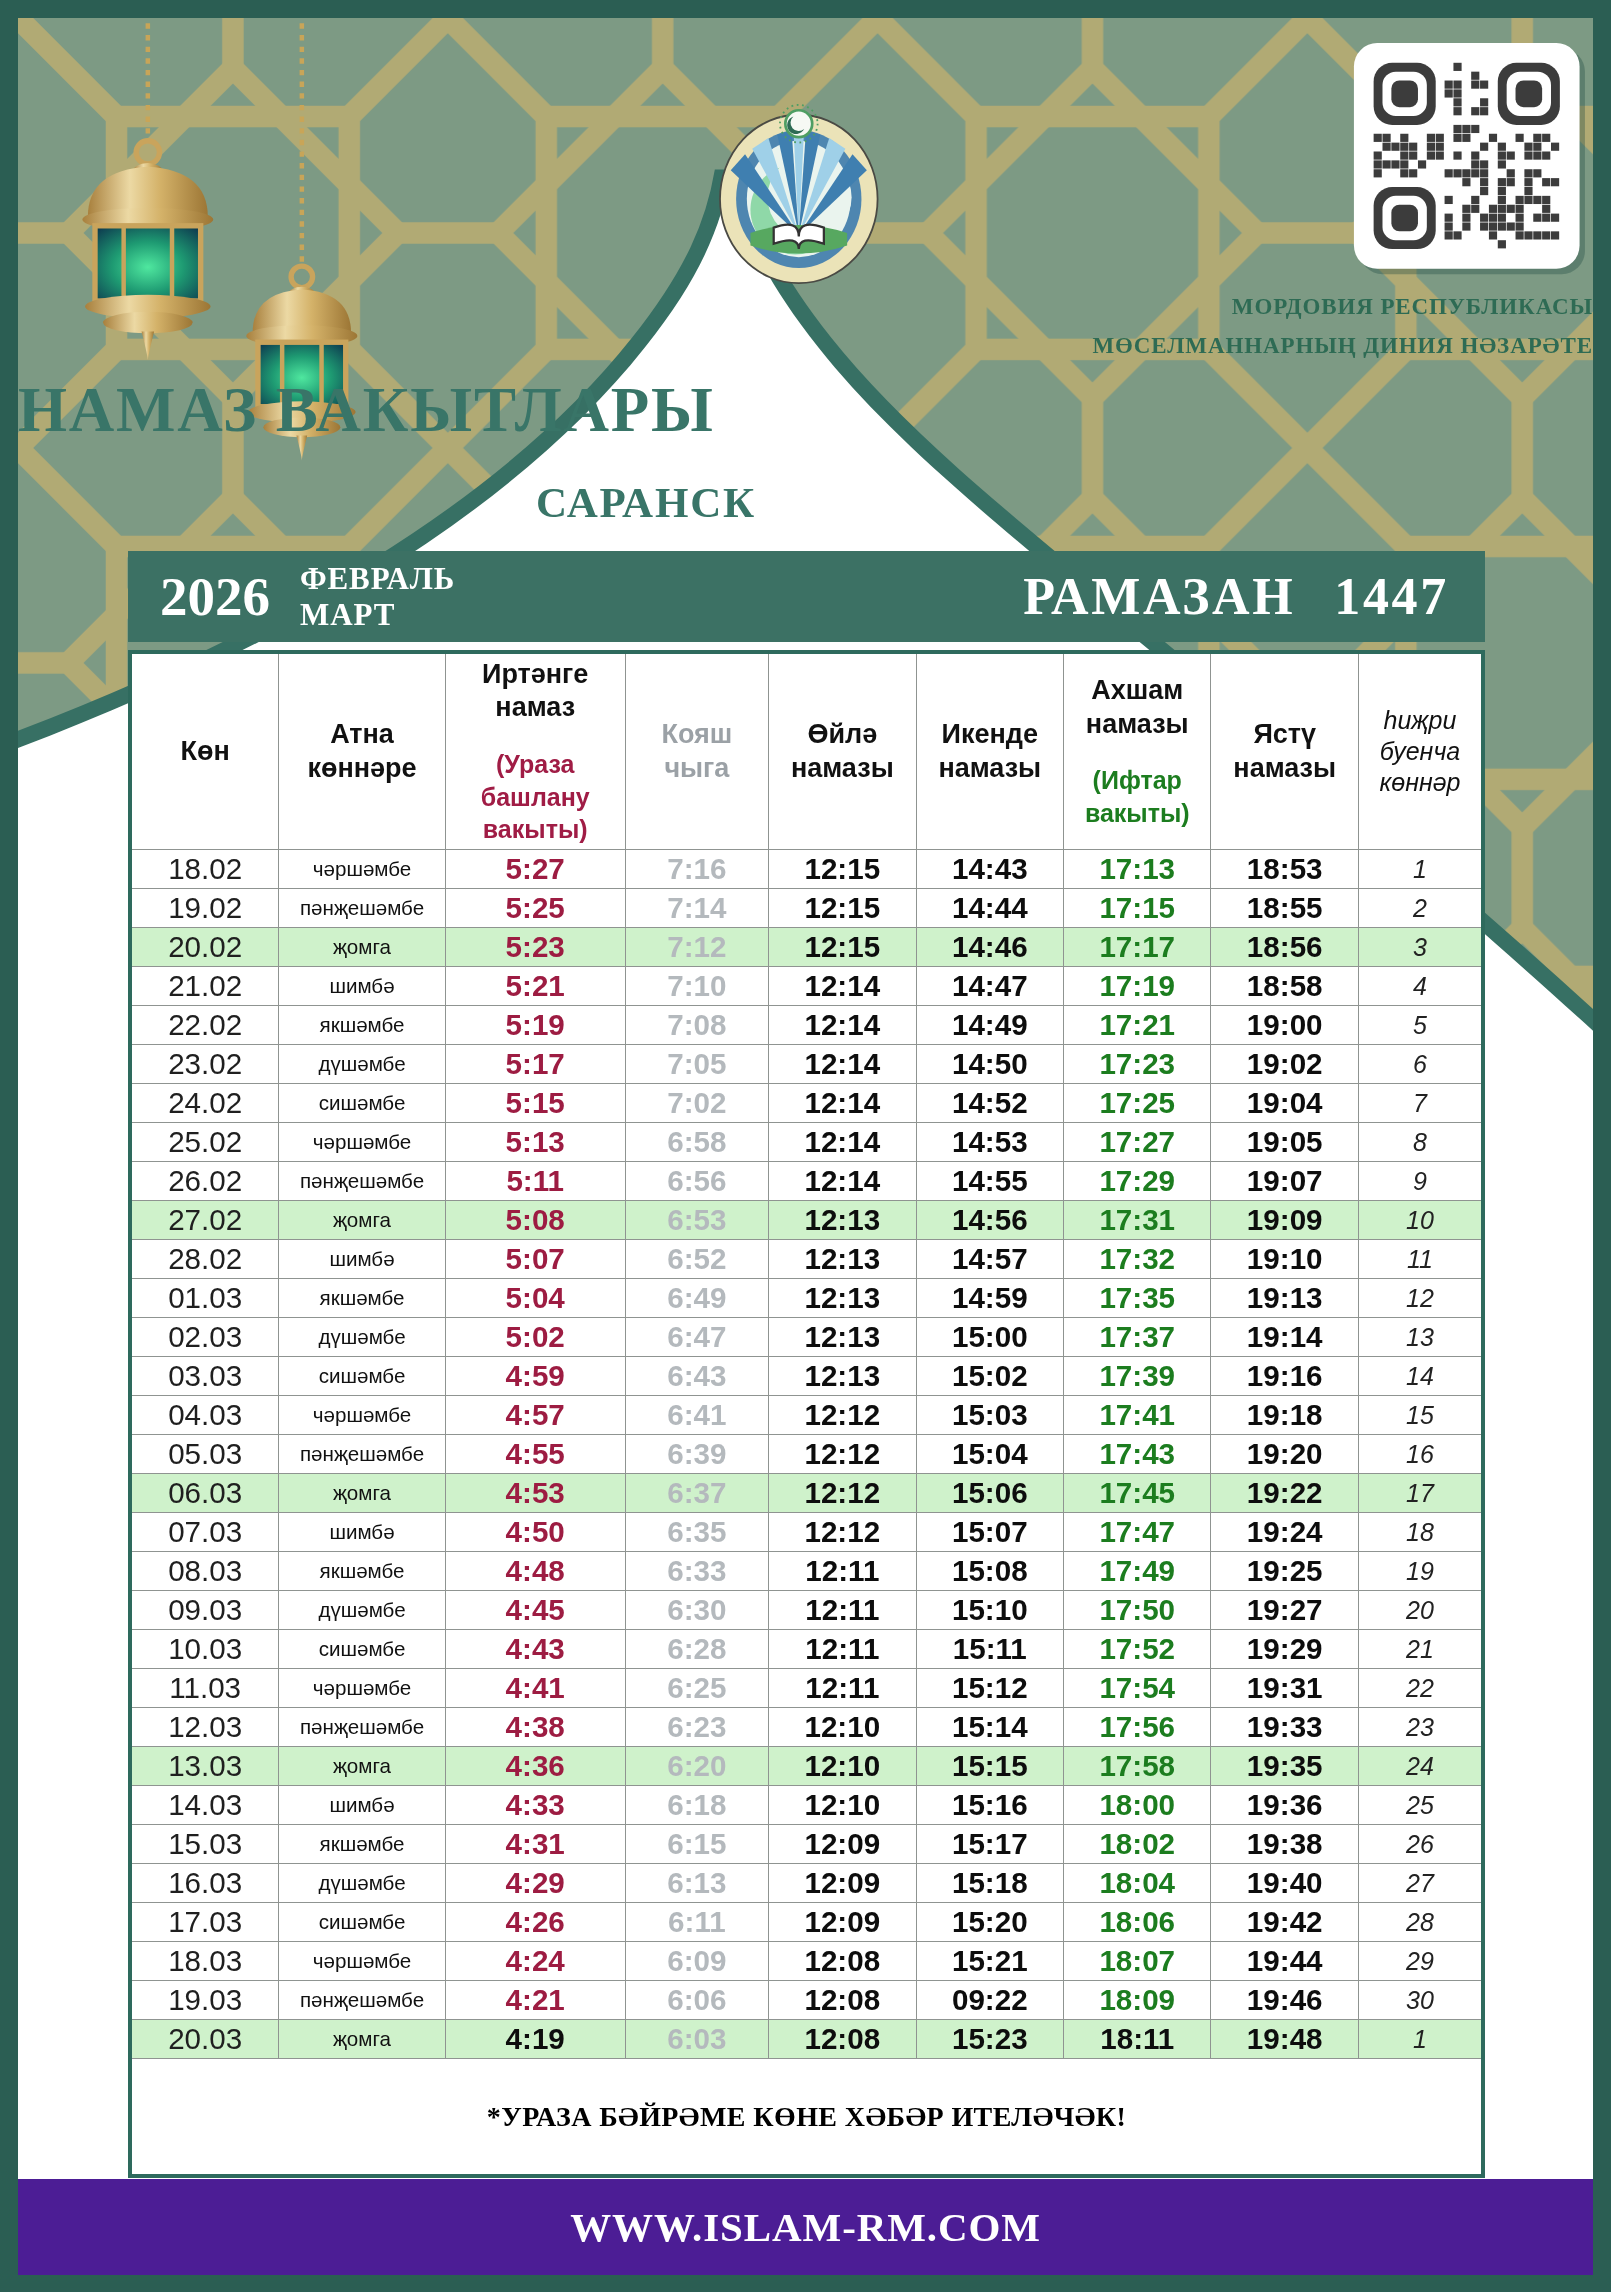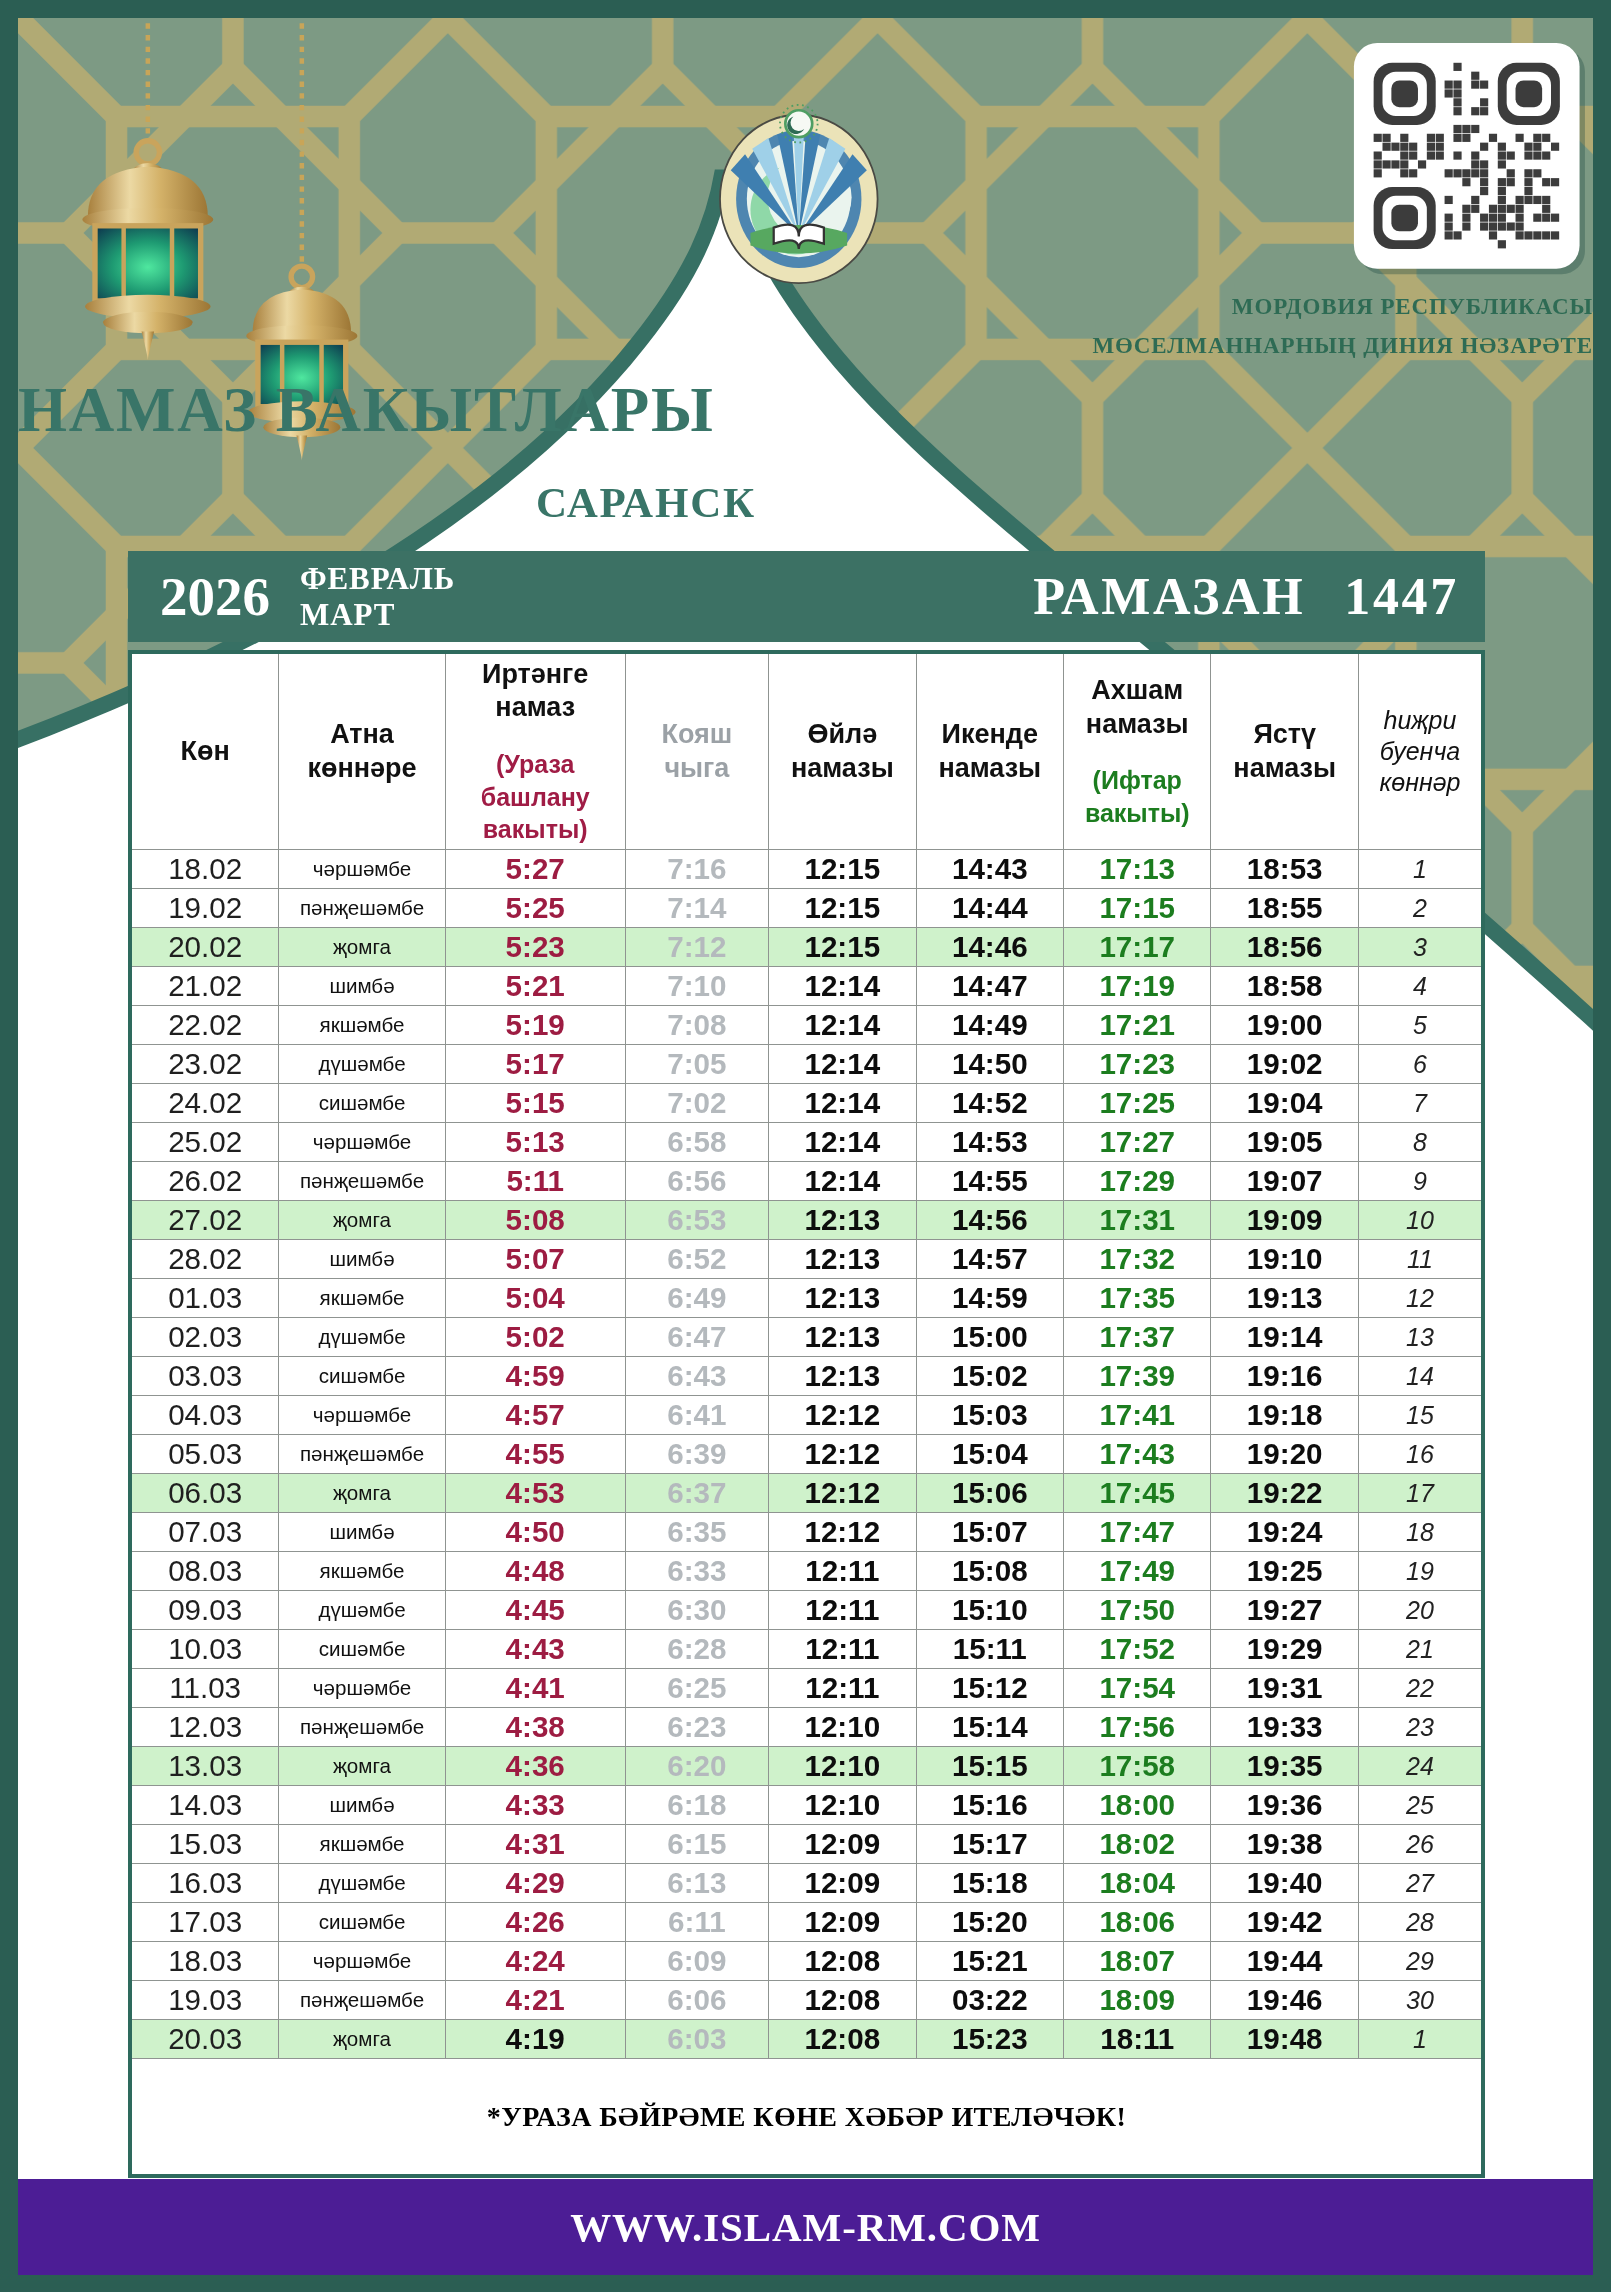--- a/index.html
+++ b/index.html
@@ -25,21 +25,21 @@
     color:#397568;font-size:63px;letter-spacing:1.8px;}
   .poster-city{position:absolute;left:0;top:460px;width:1256px;margin:0;
     text-align:center;font-family:"Liberation Serif", serif;font-weight:700;
     color:#397568;font-size:43px;letter-spacing:1.8px;}
 
   .panel{position:absolute;left:110px;top:533px;width:1357px;}
   .banner{height:91px;background:#3c7164;display:flex;align-items:center;color:#fff;
     font-family:"Liberation Serif", serif;font-weight:700;}
   .banner .year{font-size:55px;margin-left:32px;line-height:1;}
   .banner .months{margin-left:30px;font-size:31px;line-height:1.15;letter-spacing:0.9px;}
-  .banner .ramadan{margin-left:auto;margin-right:26px;font-size:52px;letter-spacing:2.7px;word-spacing:23px;line-height:1;}
+  .banner .ramadan{margin-left:auto;margin-right:36px;font-size:52px;letter-spacing:2.7px;word-spacing:23px;line-height:1;}
 
   table.schedule{width:1357px;margin-top:8px;border-collapse:collapse;table-layout:fixed;
     border:4.5px solid #2e6a5d;background:#fff;}
   table.schedule th, table.schedule td{
     border:1.8px solid #8f9491;text-align:center;vertical-align:middle;
     padding:0;overflow:hidden;}
   thead th{height:195px;background:#fff;font-weight:700;font-size:27px;color:#111;line-height:1.25;}
   th .sub{display:block;font-size:25px;font-weight:700;margin-top:23px;line-height:1.3;}
   th.h-3 .sub{color:#a01c45;}
   th.h-7 .sub{color:#1c7d1f;}
@@ -649,21 +649,21 @@
             <td class="c-mag">18:07</td>
             <td class="c-t3">19:44</td>
             <td class="c-hij">29</td>
           </tr>
           <tr>
             <td class="c-date">19.03</td>
             <td class="c-wd">пәнҗешәмбе</td>
             <td class="c-fajr">4:21</td>
             <td class="c-sun">6:06</td>
             <td class="c-t1">12:08</td>
-            <td class="c-t2">03:22</td>
+            <td class="c-t2">09:22</td>
             <td class="c-mag">18:09</td>
             <td class="c-t3">19:46</td>
             <td class="c-hij">30</td>
           </tr>
           <tr class="hl plain">
             <td class="c-date">20.03</td>
             <td class="c-wd">җомга</td>
             <td class="c-fajr">4:19</td>
             <td class="c-sun">6:03</td>
             <td class="c-t1">12:08</td>

